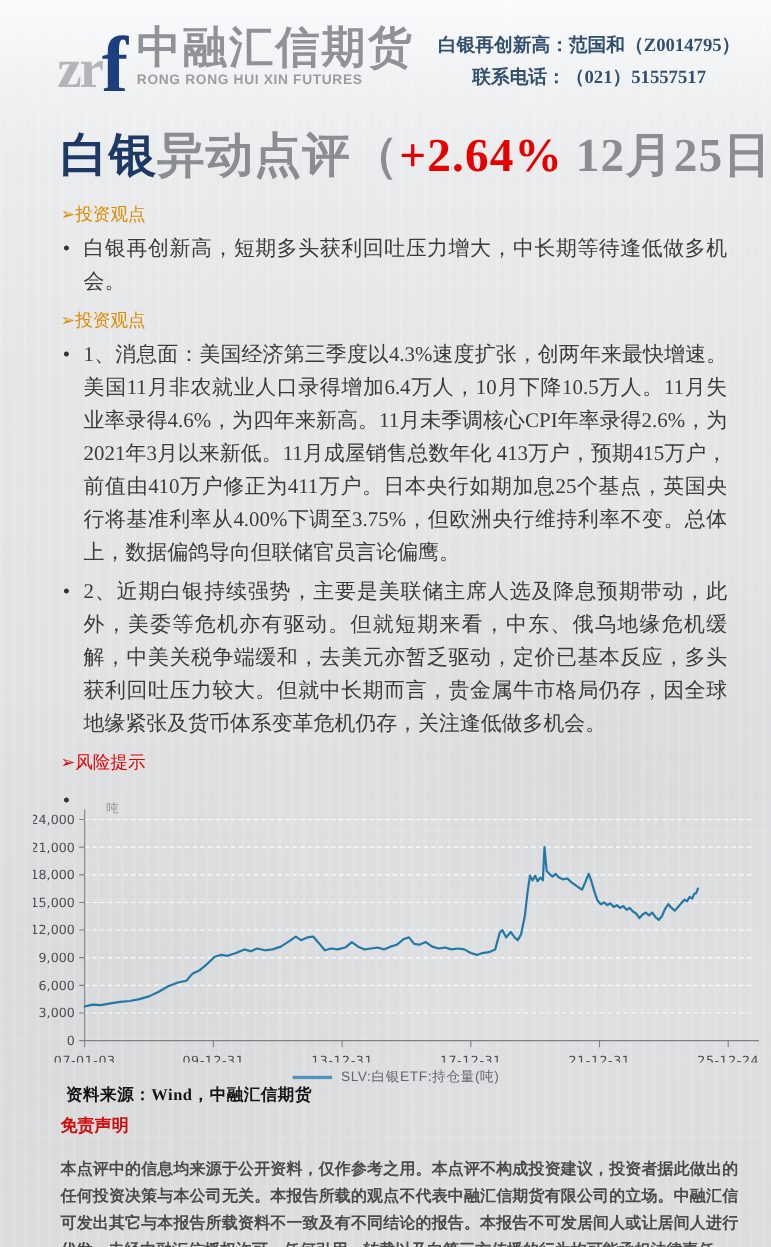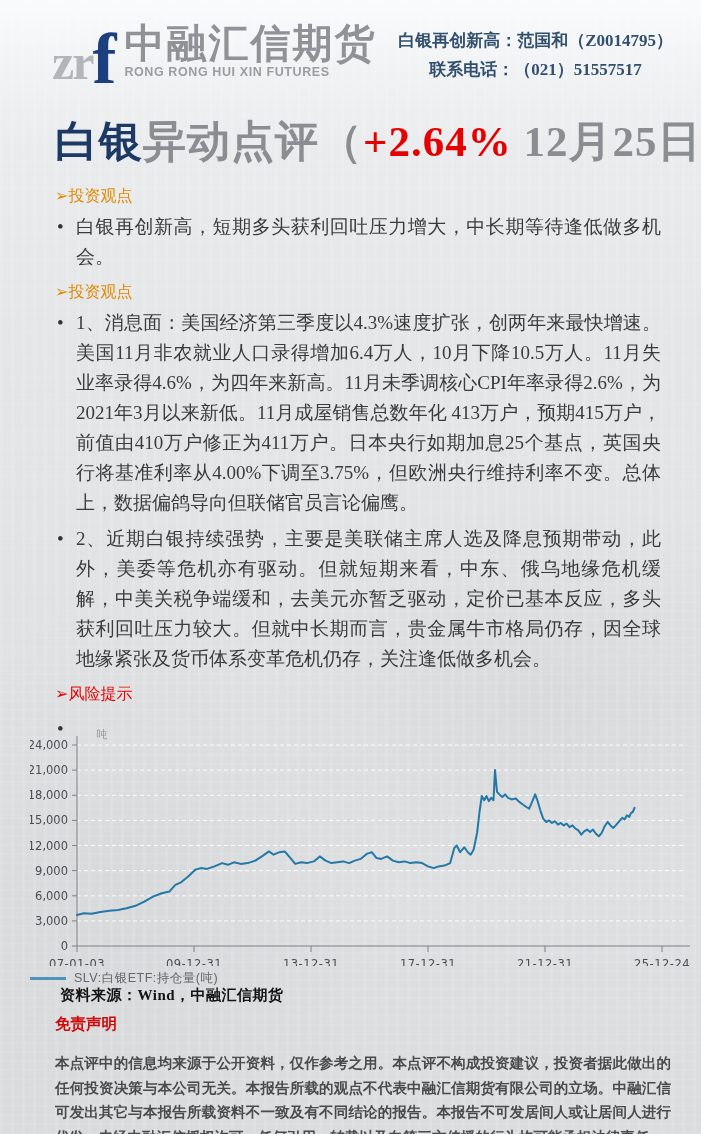--- a/index.html
+++ b/index.html
@@ -35,21 +35,21 @@
   ul.blts li{position:relative;padding-left:21px;margin:2px 0 6px 0;font-size:19px;line-height:30px;color:#3b3b3d;text-align:justify;max-width:606px;}
   ul.blts .bm{position:absolute;left:2px;top:0;color:#333;}
   
   .chartblock{position:absolute;top:726px;left:30px;width:660px;}
   .grid{stroke:#ffffff;stroke-width:1;stroke-dasharray:4 3;opacity:.9;}
   .axis{stroke:#7f8184;stroke-width:1;}
   .ylab{font:11.5px "DejaVu Sans",sans-serif;fill:#4b4d50;text-anchor:end;}
   .xlab{font:11.5px "DejaVu Sans",sans-serif;fill:#4b4d50;text-anchor:middle;letter-spacing:.5px;}
   .ulab{font:11px "DejaVu Sans",sans-serif;fill:#909294;text-anchor:middle;}
   .dataline{stroke:#2478a6;stroke-width:2;fill:none;stroke-linejoin:round;stroke-linecap:round;}
-  .legend{display:flex;align-items:center;gap:8px;margin-top:0;}
+  .legend{display:flex;justify-content:center;align-items:center;gap:8px;margin-top:0;}
   .legend .swatch{width:36px;height:2.5px;background:#4f93bc;}
   .legend .ltxt{font-family:"Liberation Sans","DejaVu Sans",sans-serif;font-size:12.5px;color:#63666a;letter-spacing:.5px;}
   
   .source{position:absolute;top:986px;left:60px;font-size:15px;font-weight:bold;color:#141414;letter-spacing:.5px;}
   .disc{position:absolute;top:1013px;left:55px;width:616px;font-family:"Liberation Sans","DejaVu Sans",sans-serif;}
   .disc-h{font-size:15.5px;font-weight:bold;color:#cf0a0a;line-height:22px;margin-bottom:16px;}
   .disc-b{font-size:14.5px;font-weight:600;color:#4b4b4d;line-height:24.5px;text-align:justify;}
 </style>
 </head>
 <body>

